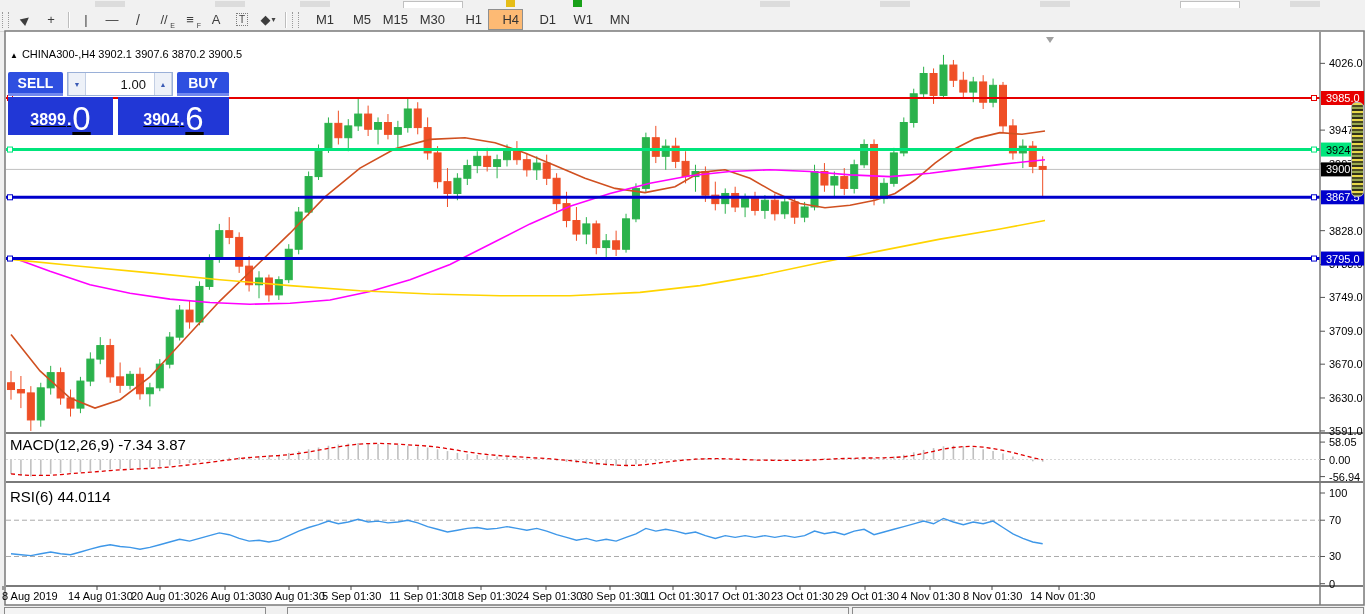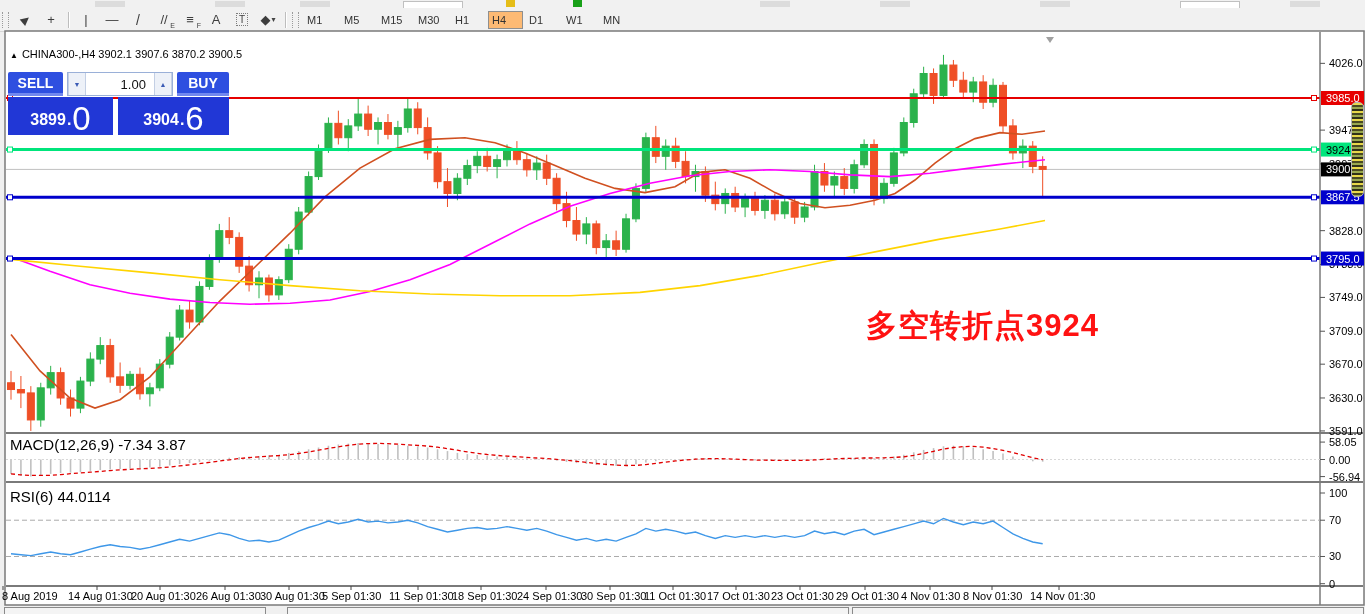--- a/index.html
+++ b/index.html
@@ -13,36 +13,36 @@
   
   #toolbar{position:absolute;left:0;top:8px;width:1365px;height:23px;background:#f1f1f1;display:flex;align-items:center;border-bottom:1px solid #d6d6d6;}
   .grip{width:5px;height:16px;border-left:1px dotted #9a9a9a;border-right:1px dotted #9a9a9a;margin:0 3px 0 2px;}
   .tool{width:26px;height:19px;display:flex;align-items:center;justify-content:center;color:#3d3d3d;font-size:13px;cursor:default;position:relative;}
   .cursor-glyph{display:inline-block;transform:rotate(-40deg);font-size:11px;}
   .slash-glyph{font-size:14px;}
   .sub{position:absolute;right:2px;bottom:0;font-size:7px;color:#3d3d3d;}
   .tbox{border:1px dotted #7d7d7d;padding:0 2px;font-size:10px;line-height:11px;}
   .caret{font-size:8px;margin-left:1px;color:#444;}
   .sep{width:1px;height:16px;background:#bdbdbd;margin:0 4px;box-shadow:1px 0 0 #fff;}
-  .tf{min-width:27px;padding:2px 3px;text-align:left;font-size:11px;color:#333;border:1px solid transparent;margin:12px 1px;}
+  .tf{min-width:27px;padding:2px 3px;text-align:right;font-size:13px;color:#333;border:1px solid transparent;margin:12px 1px;}
   .tf.active{border:1px solid #8f8f8f;background:#fdba74;}
   
   #chart-svg{position:absolute;left:0;top:0;}
   
   #symbol-line{position:absolute;left:10px;top:48px;font-size:11px;color:#000;white-space:nowrap;}
   #symbol-line .tri{font-size:8px;margin-right:4px;}
   #trade-panel{position:absolute;left:8px;top:54px;width:221px;margin-top:18px;}
   .tp-row1{display:flex;height:24px;}
   .tp-btn{background:#2e4fe0;color:#fff;font-size:14px;font-weight:bold;display:flex;align-items:center;justify-content:center;border-radius:2px 2px 0 0;border-bottom:3px solid #7288ef;}
   #sell-btn{width:58px;}
   #buy-btn{width:55px;}
   .volgrp{display:flex;margin:0 4px;height:22px;border:1px solid #9ab0d8;background:#fff;}
   .spin{width:16px;background:#edf1f8;display:flex;align-items:center;justify-content:center;font-size:7px;color:#3b5bb5;border-left:1px solid #c3cfe4;border-right:1px solid #c3cfe4;}
   .vol-input{width:60px;border:0;outline:0;font-size:13px;text-align:right;padding:0 8px 0 0;font-family:"Liberation Sans",sans-serif;color:#111;}
-  .tp-row2{display:flex;margin-top:1px;}
+  .tp-row2{display:flex;margin-top:1px;text-decoration:underline;}
   .pbox{background:#2137d6;color:#fff;height:36px;display:flex;align-items:flex-end;justify-content:center;padding-bottom:2px;}
   #sell-price{width:105px;margin-right:5px;}
   #buy-price{width:111px;text-align:right;}
   .pnum{font-size:16px;font-weight:bold;margin-bottom:4px;}
   .pdot{font-size:16px;font-weight:bold;margin:0 1px 4px 1px;}
   .pbig{font-size:33px;line-height:0.85;font-weight:500;}
   #macd-label,#rsi-label{position:absolute;left:10px;font-size:15px;color:#000;}
   #annotation{position:absolute;left:866px;top:305px;font-size:31px;font-weight:bold;color:#ff1212;white-space:nowrap;letter-spacing:1px;}
   #scroll-thumb{position:absolute;left:1351px;top:102px;width:11px;height:93px;border:1px solid #b5b5b5;border-radius:5px;background:repeating-linear-gradient(180deg,#e8d84a 0 2px,#4a4a22 2px 4px,#9aa84e 4px 6px,#303018 6px 8px);}
   #bottomstrip{position:absolute;left:0;top:606px;width:1365px;height:8px;background:#f0f0f0;overflow:hidden;}
@@ -569,21 +569,20 @@
       <div class="pbox" id="buy-price">
         <span class="pnum">3904</span>
           <span class="pdot">.</span>
           <span class="pbig">6</span>
       </div>
     </div>
   </div>
 
   <div id="macd-label" style="top:436px">MACD(12,26,9) -7.34 3.87</div>
   <div id="rsi-label" style="top:488px">RSI(6) 44.0114</div>
-  <div id="annotation">多空转折点3924</div>
   <div id="scroll-thumb"></div>
 
   <div id="bottomstrip">
     <div class="bsbox" style="left:4px;width:260px"></div>
     <div class="bsbox" style="left:287px;width:560px"></div>
     <div class="bsbox" style="left:852px;width:510px"></div>
   </div>
 </div>
 
 </body></html>

